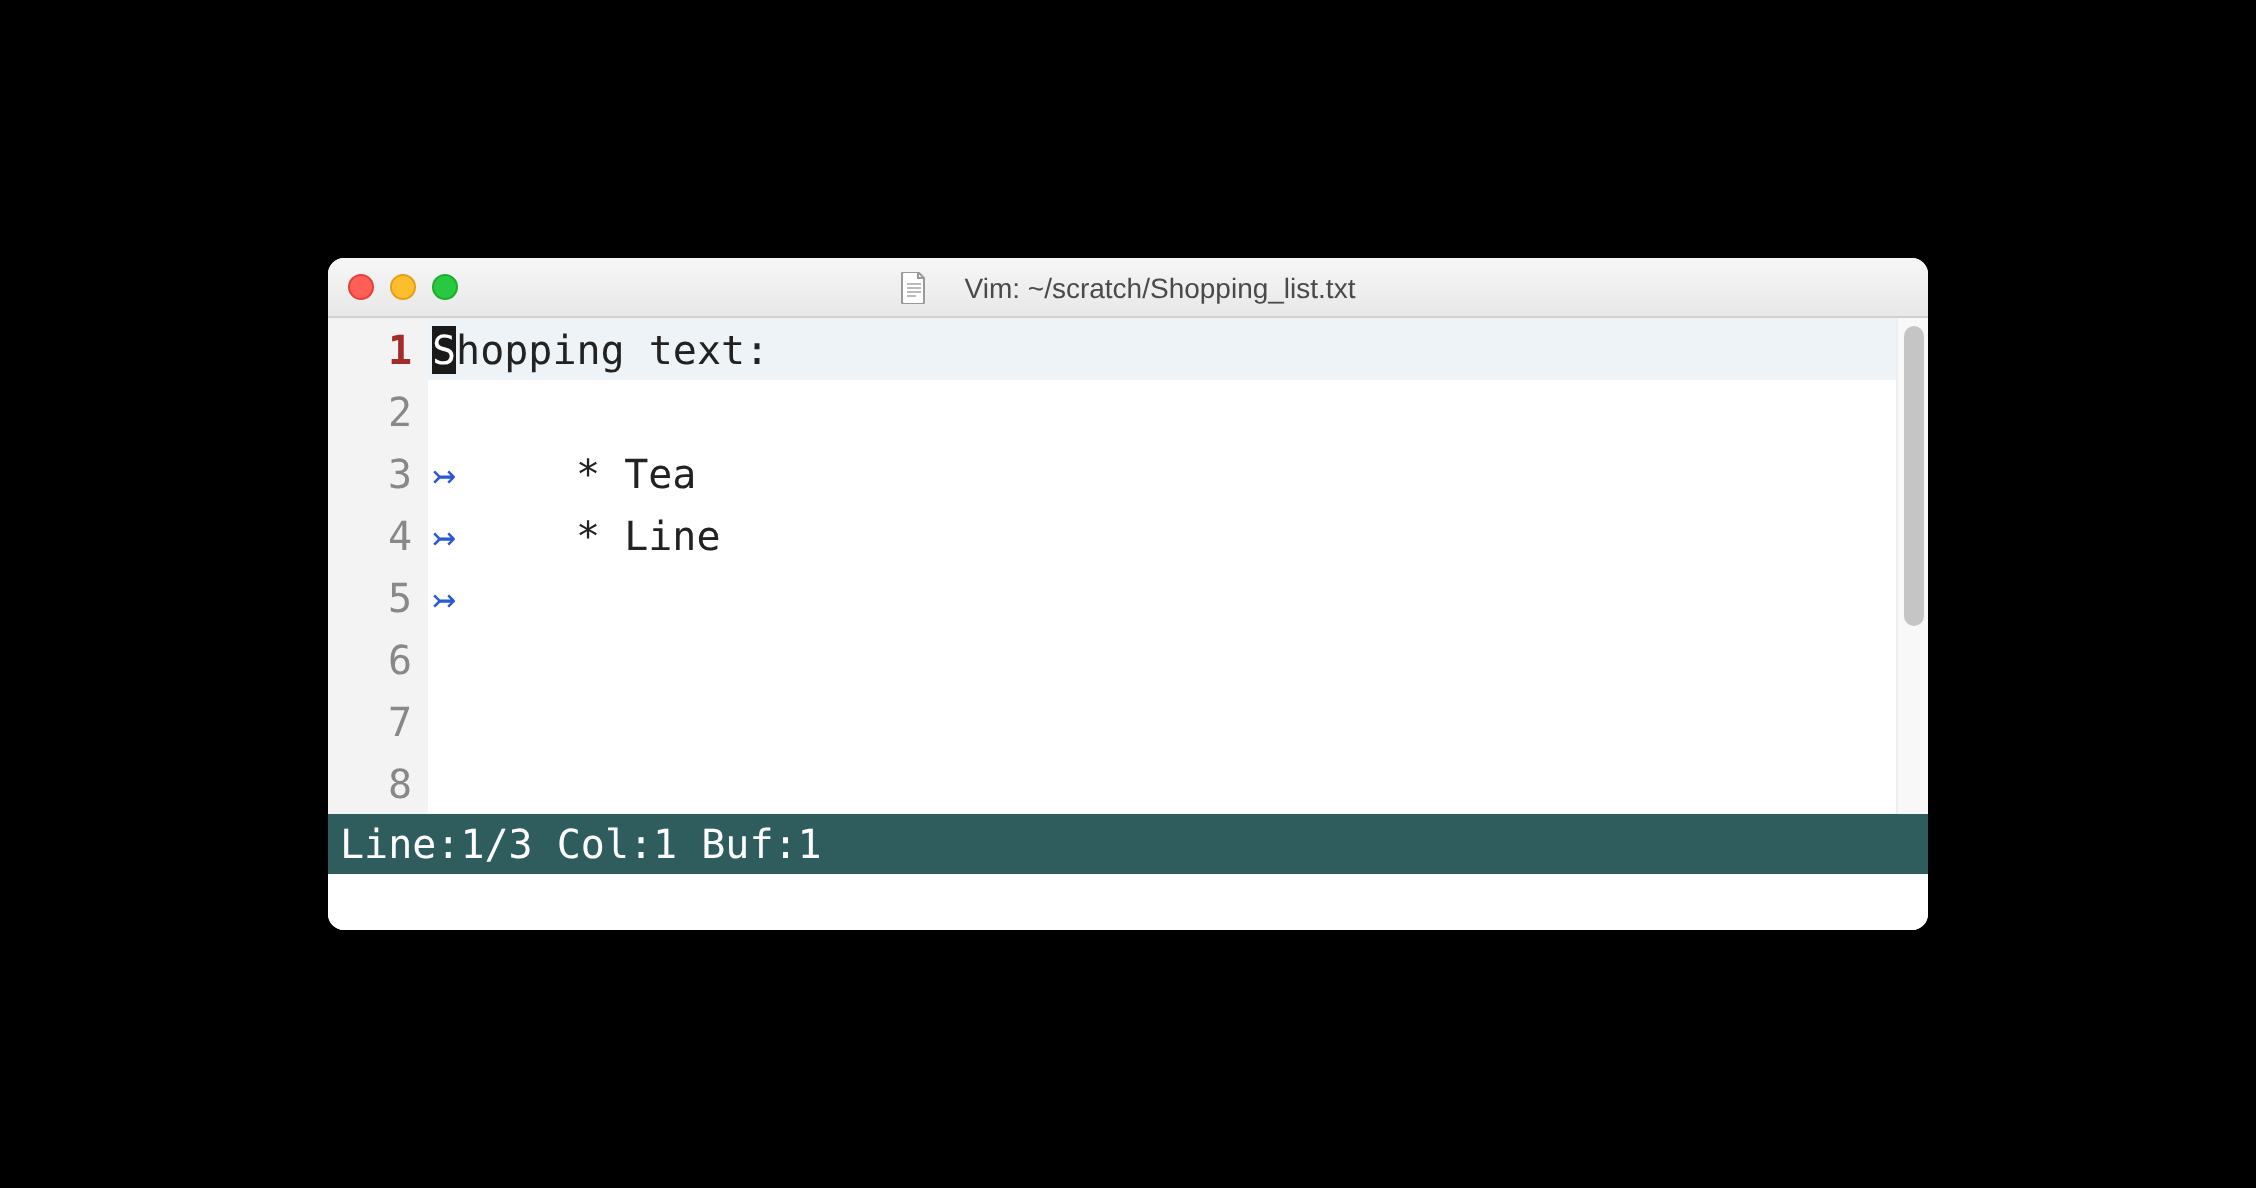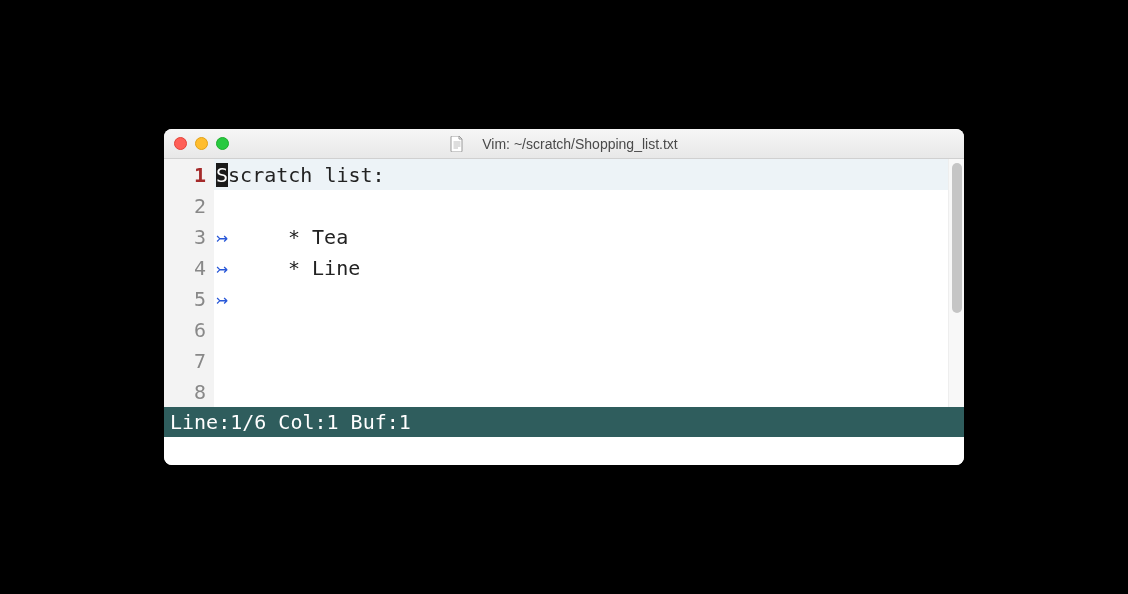--- a/index.html
+++ b/index.html
@@ -178,21 +178,21 @@
         </svg>
       </span>
       <span class="title-text">Vim: ~/scratch/Shopping_list.txt</span>
     </div>
   </div>
 
   <div class="editor">
     <div class="lines-wrap" id="lines-container">
         <div class="line current">
           <div class="ln-num">1</div>
-          <div class="ln-text"><span class="cursor-block">S</span><span>scratch list:</span></div>
+          <div class="ln-text"><span class="cursor-block">S</span><span>hopping text:</span></div>
         </div>
         <div class="line">
           <div class="ln-num">2</div>
           <div class="ln-text"><span></span></div>
         </div>
         <div class="line">
           <div class="ln-num">3</div>
           <div class="ln-text"><span class="tab-arrow">↣</span><span class="tab-space"></span><span>* Tea</span></div>
         </div>
         <div class="line">
@@ -215,17 +215,17 @@
           <div class="ln-num">8</div>
           <div class="ln-text"><span></span></div>
         </div>
       </div>
     <div class="scrollbar-track">
       <div class="scrollbar-thumb"></div>
     </div>
   </div>
 
   <div class="statusbar">
-    <span class="status-right">Line:1/6 Col:1 Buf:1</span>
+    <span class="status-right">Line:1/3 Col:1 Buf:1</span>
   </div>
 
   <div class="bottom-pad"></div>
 </div>
 
 </body></html>

